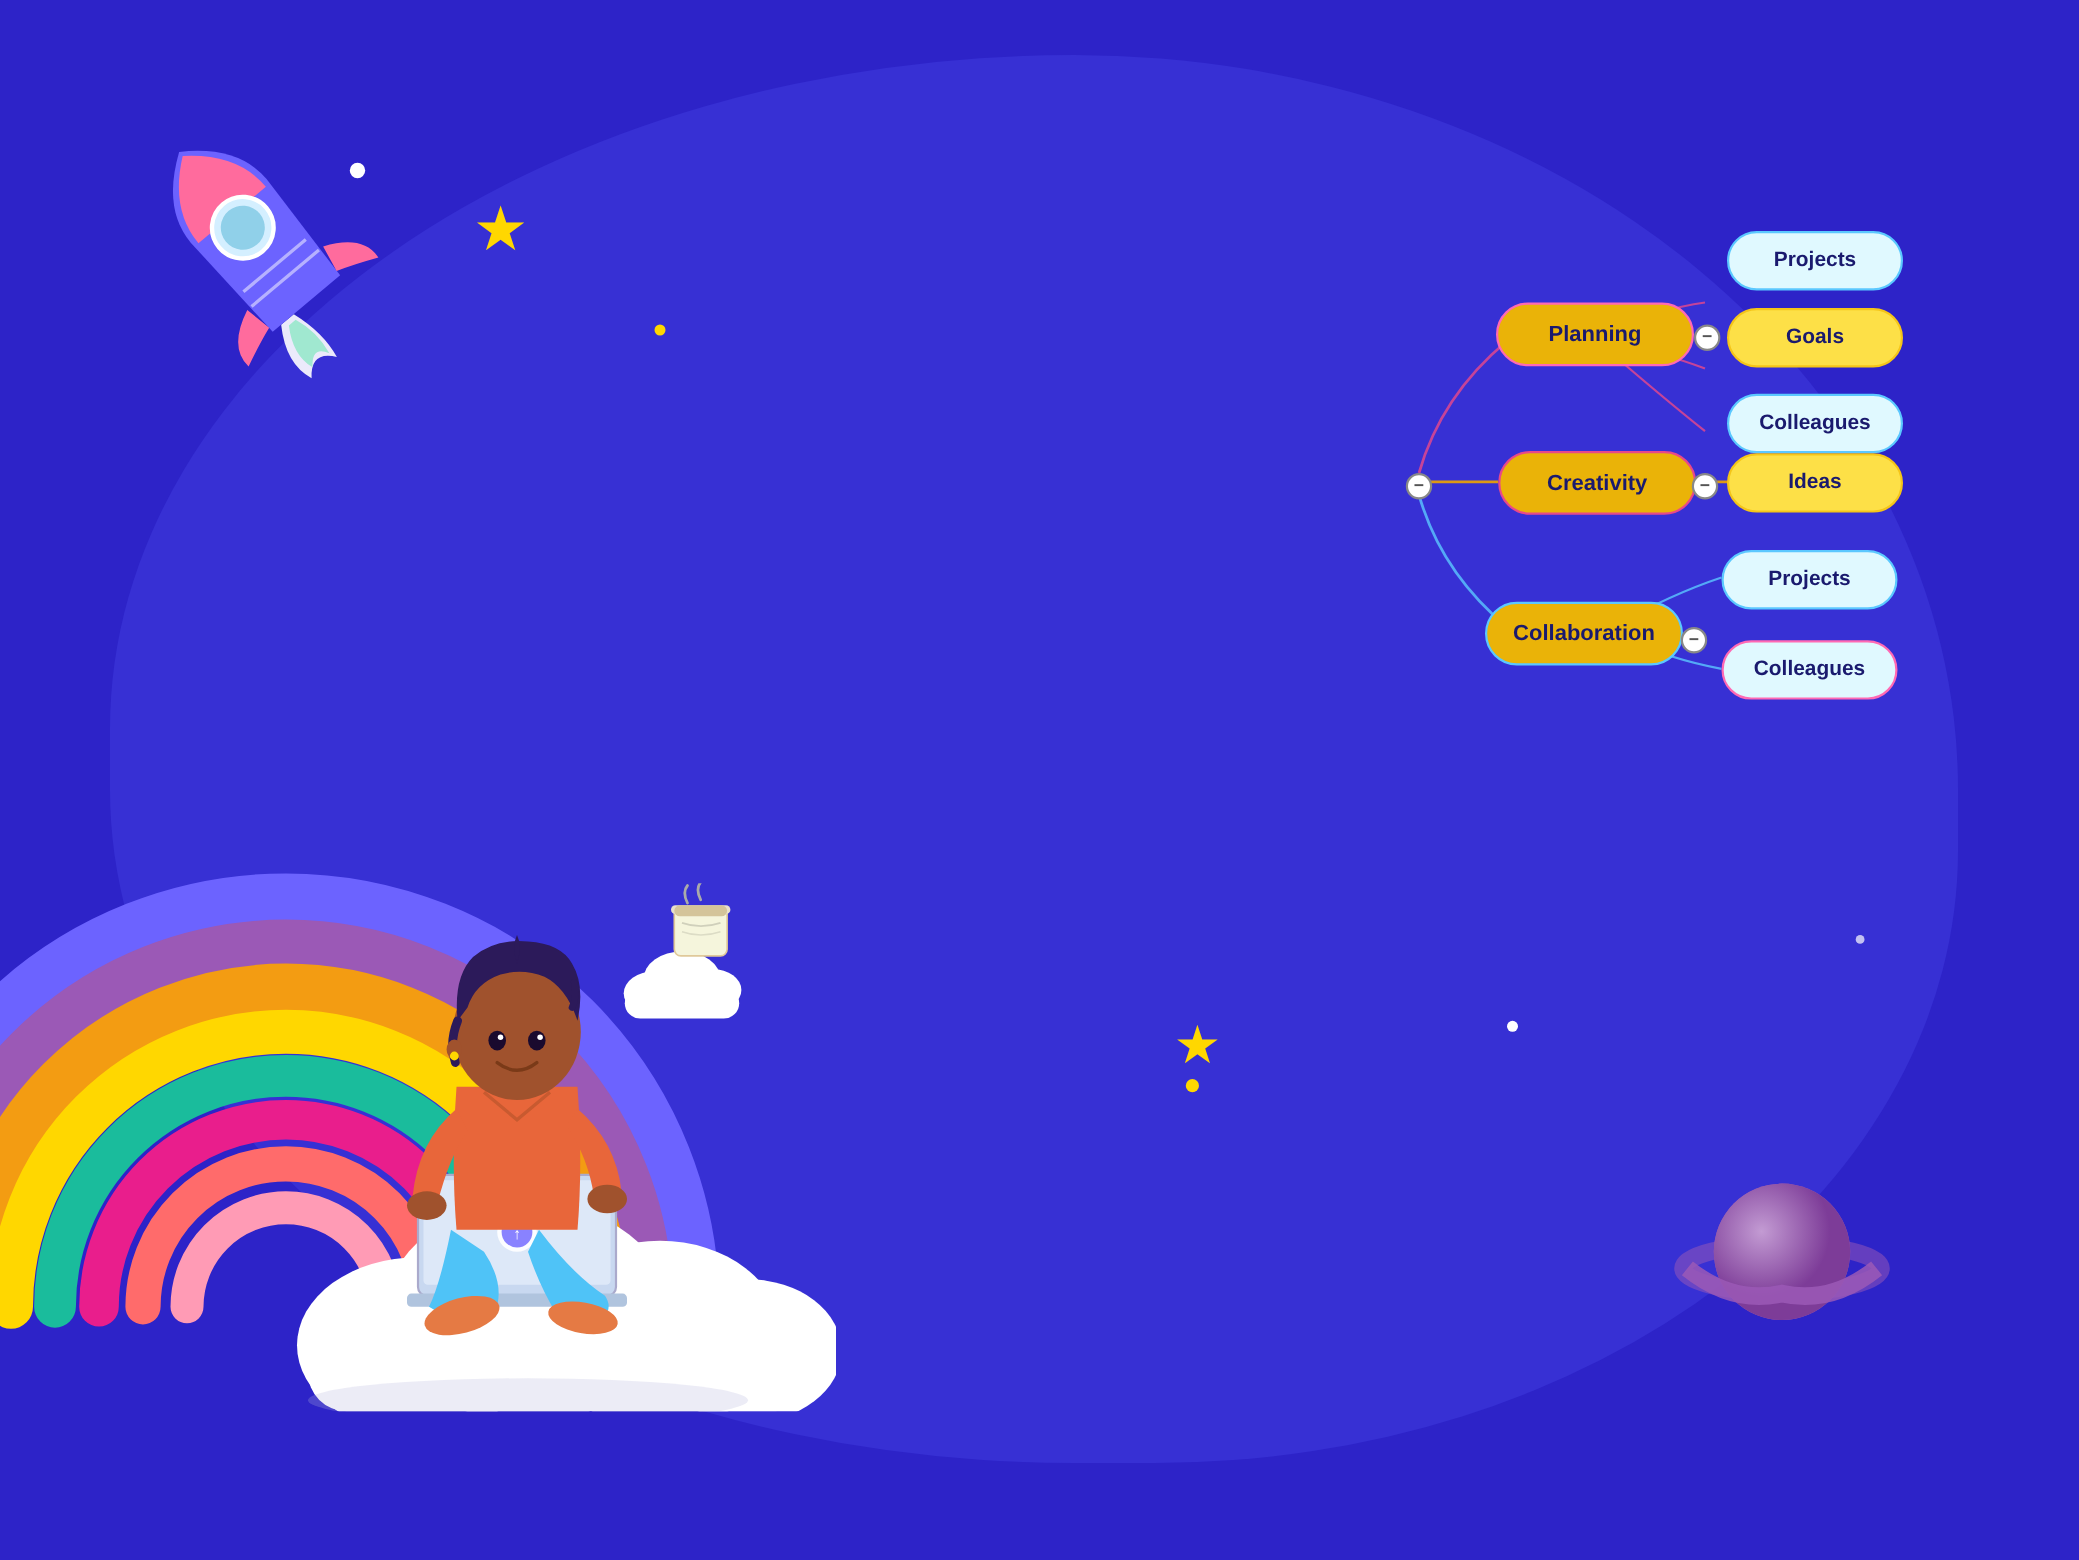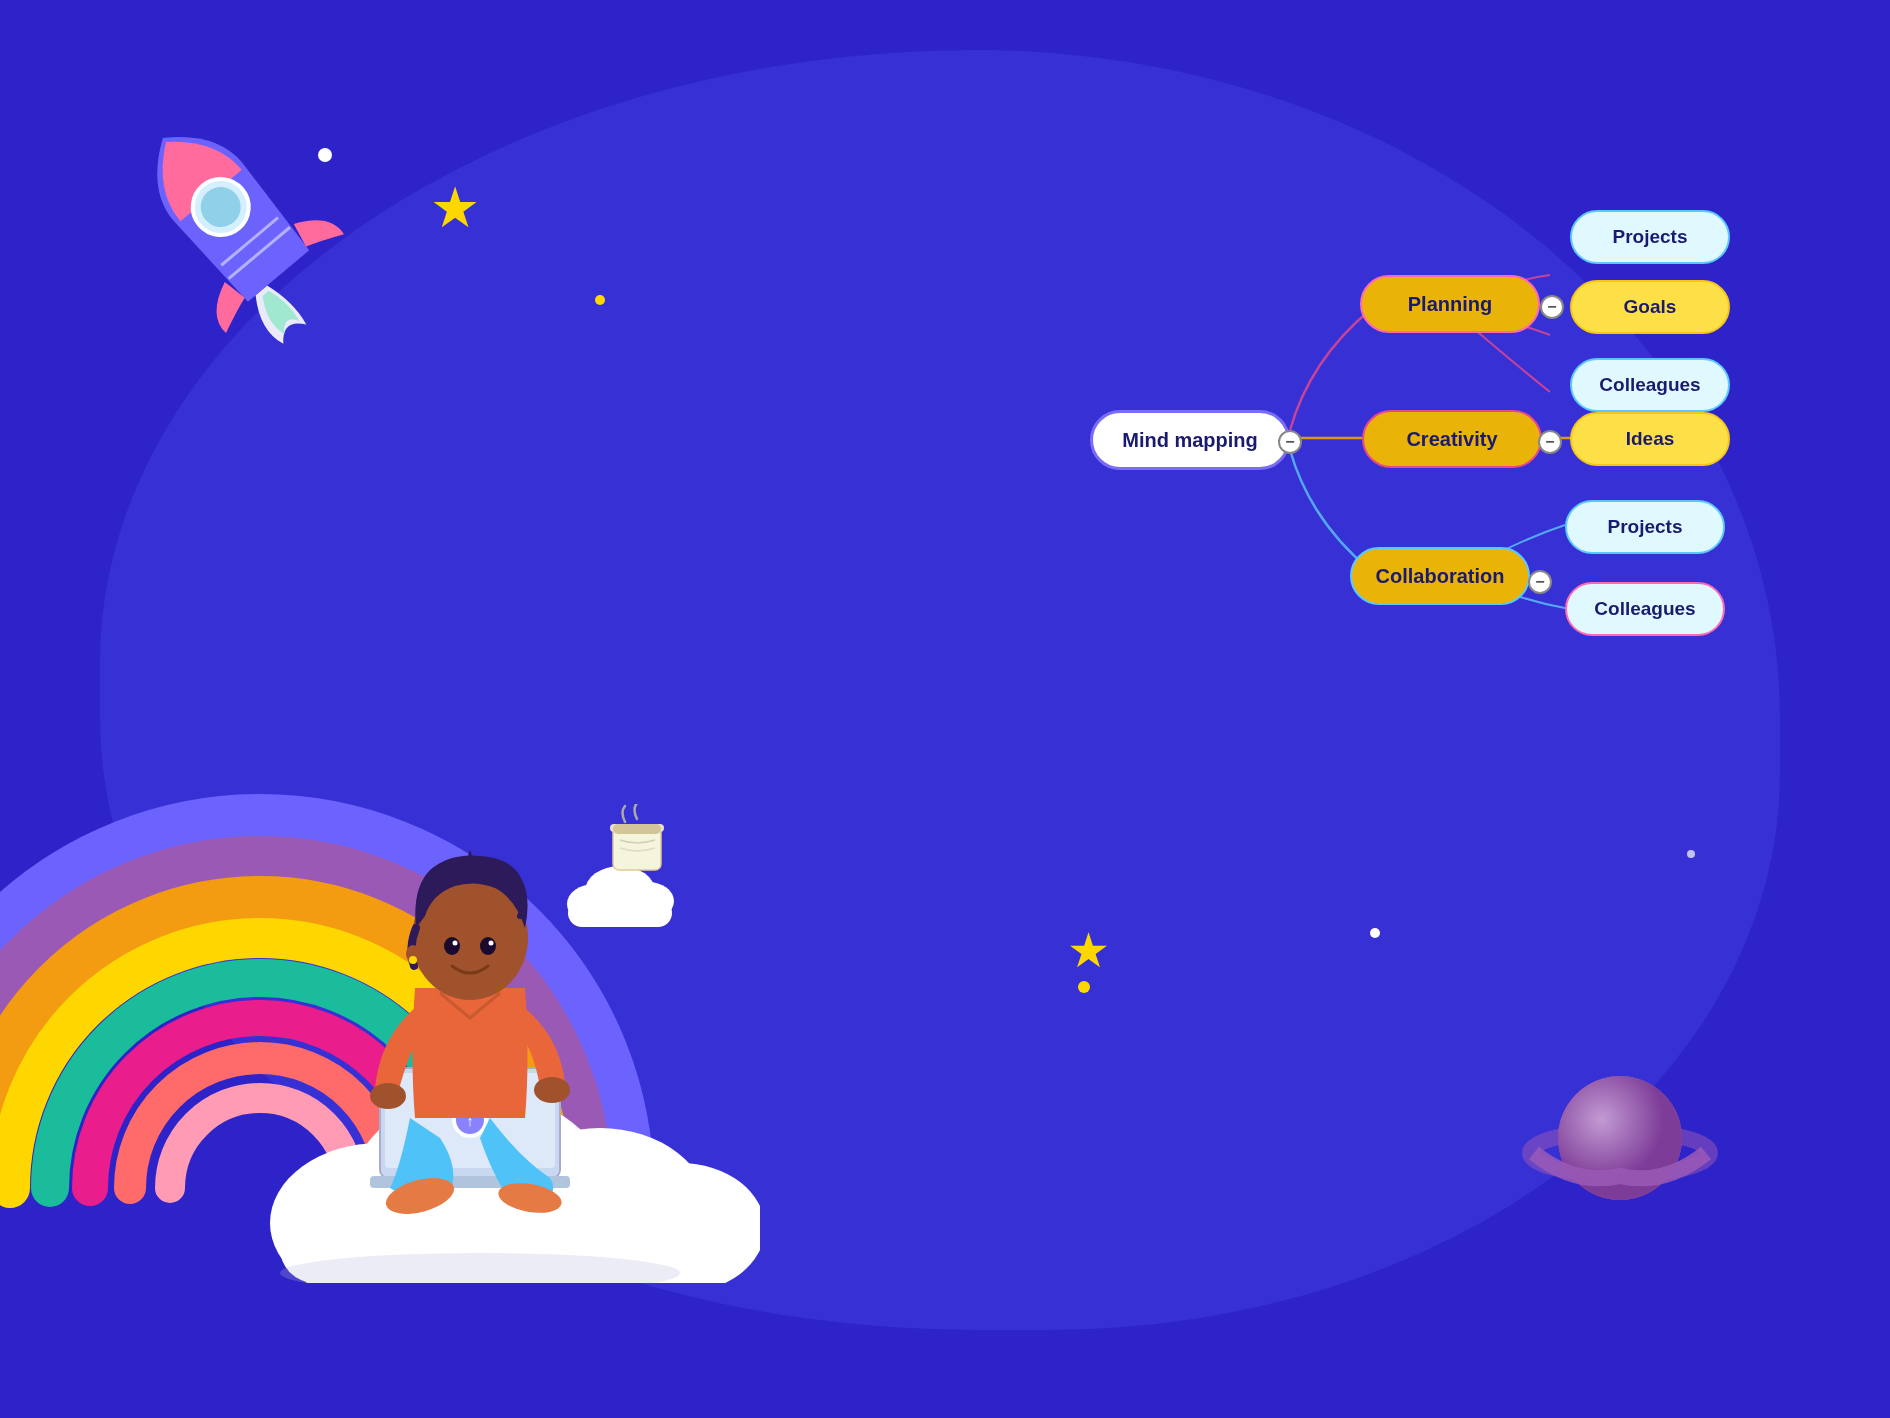--- a/index.html
+++ b/index.html
@@ -295,23 +295,20 @@
 
     <path d="M 572,318 L 635,318" fill="none" stroke="#f0a500" stroke-width="2.5" opacity="0.9"></path>
 
     <path d="M 320,330 Q 340,400 400,450" fill="none" stroke="#5bc8ff" stroke-width="2.5" opacity="0.8"></path>
 
     <path d="M 500,448 Q 550,420 595,405" fill="none" stroke="#5bc8ff" stroke-width="2" opacity="0.8"></path>
 
     <path d="M 500,458 Q 550,480 595,488" fill="none" stroke="#5bc8ff" stroke-width="2" opacity="0.8"></path>
   </svg>
 
-  <div class="mm-node mm-node-center" style="left:120px;top:290px;">
-    <span>Mind mapping</span>
-  </div>
 
   <div class="mm-minus" style="left:308px;top:310px;">−</div>
 
   <div class="mm-node mm-node-level1" style="left:390px;top:155px;">
     <span>Planning</span>
   </div>
   <div class="mm-minus" style="left:570px;top:175px;">−</div>
 
   <div class="mm-node mm-node-level2" style="left:600px;top:90px;">
     <span>Projects</span>

